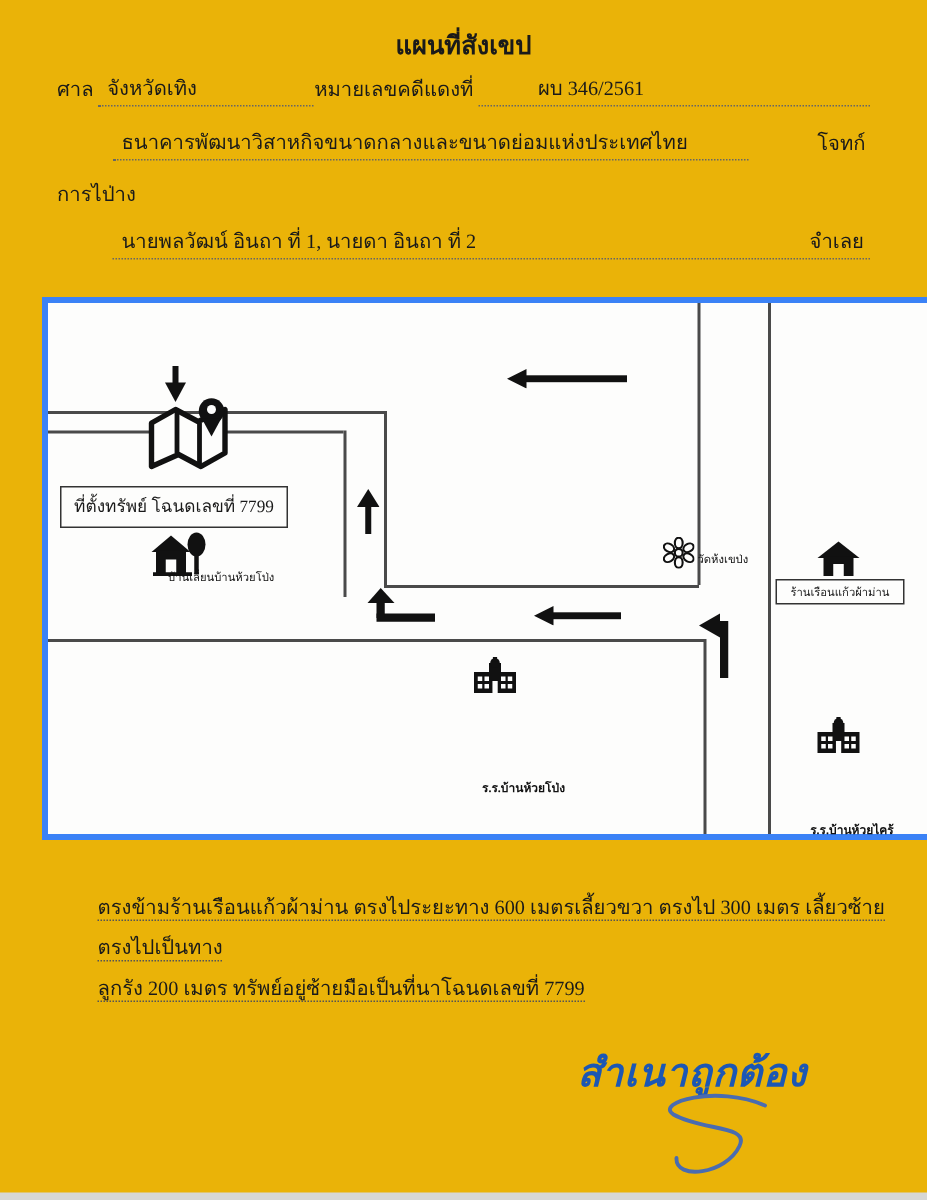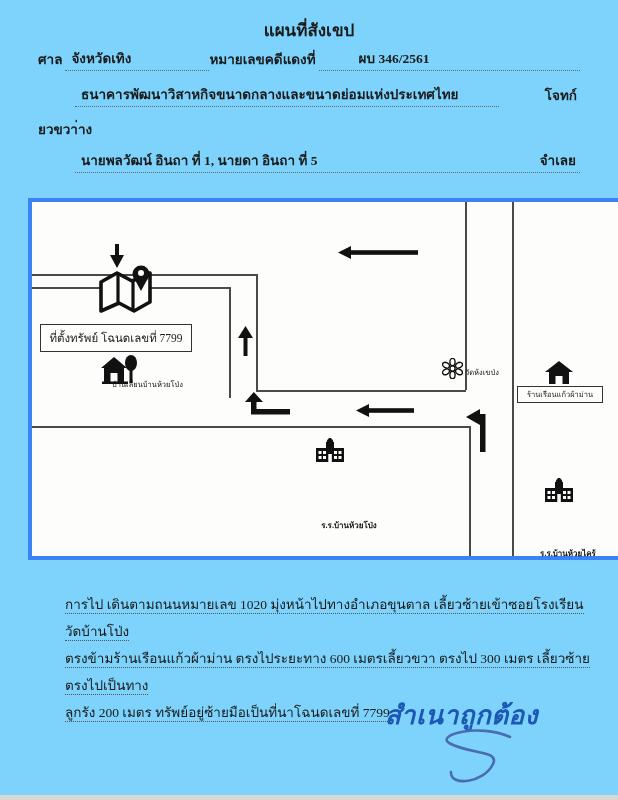--- a/index.html
+++ b/index.html
@@ -1,20 +1,20 @@
 <!DOCTYPE html>
 <html><head>
 <meta charset="utf-8">
 <style>
   html,body{margin:0;padding:0;background:#e8e8e8;}
-  .page{position:relative;width:618px;height:800px;background:#7dd3fc;
+  .page{position:relative;width:618px;height:800px;background:#eab308;
         font-family:"Liberation Serif","DejaVu Serif",serif;color:#1a1a1a;overflow:hidden;}
   .abs{position:absolute;}
   .title{top:16px;left:0;width:100%;text-align:center;font-size:17px;font-weight:bold;}
-  .form-row{display:flex;align-items:flex-end;font-size:13.5px;height:21px;white-space:nowrap;font-weight:bold;}
+  .form-row{display:flex;align-items:flex-end;font-size:13.5px;height:21px;white-space:nowrap;}
   .lbl{padding:0 3px 1px 0;}
   .dot{border-bottom:1.3px dotted #666;padding:0 4px 1px 6px;overflow:hidden;}
   .grow{flex:1 1 auto;}
   .map-box{left:28px;top:198px;width:566px;height:354px;border:4px solid #3b82f6;background:#fdfdfc;padding-left:36px;}
   .road{position:absolute;background:#4a4a4a;}
   .maplabel{position:absolute;font-size:7.5px;white-space:nowrap;color:#111;}
   .boxlabel{position:absolute;border:1.4px solid #333;text-align:center;background:#fdfdfc;}
   .prop-label{left:8px;top:122px;width:150px;height:26px;line-height:26px;font-size:11.5px;}
   .shop-label{left:485px;top:184px;width:84px;height:15px;line-height:15px;font-size:7.5px;border-width:1px;}
   .center8{position:absolute;font-size:8px;font-weight:bold;text-align:center;white-space:nowrap;color:#111;margin-top:33px;}
@@ -38,26 +38,26 @@
     <span class="lbl">หมายเลขคดีแดงที่</span>
     <span class="dot grow" style="padding-left:40px;">ผบ 346/2561</span>
   </div>
 
   <div class="abs form-row" style="left:75px;top:86px;width:505px;gap:40px;">
     <span class="dot grow">ธนาคารพัฒนาวิสาหกิจขนาดกลางและขนาดย่อมแห่งประเทศไทย</span>
     <span class="lbl" style="padding-left:6px;text-align:center;">โจทก์</span>
   </div>
 
   <div class="abs form-row" style="left:38px;top:120px;">
-    <span class="lbl">ยวขวา่าง</span>
+    <span class="lbl">การไป่าง</span>
   </div>
 
   <div class="abs form-row" style="left:75px;top:152px;width:505px;">
     <span class="dot grow" style="display:flex;justify-content:space-between;">
-      <span>นายพลวัฒน์ อินถา ที่ 1,  นายดา อินถา ที่ 5</span>
+      <span>นายพลวัฒน์ อินถา ที่ 1,  นายดา อินถา ที่ 2</span>
       <span>จำเลย</span>
     </span>
   </div>
 
   <div class="abs map-box">
 
     <div class="road" style="left:0;top:72px;width:224px;height:1.5px;"></div>
     <div class="road" style="left:224px;top:72px;width:1.5px;height:116px;"></div>
     <div class="road" style="left:0;top:85px;width:197px;height:1.5px;"></div>
     <div class="road" style="left:197px;top:85px;width:1.5px;height:111px;"></div>
@@ -166,21 +166,20 @@
       <rect x="19" y="13" width="3" height="3" fill="#fdfdfc"></rect>
         <rect x="23.5" y="13" width="3" height="3" fill="#fdfdfc"></rect>
       <rect x="19" y="18" width="3" height="3" fill="#fdfdfc"></rect>
         <rect x="23.5" y="18" width="3" height="3" fill="#fdfdfc"></rect>
       <rect x="13.3" y="16" width="3.5" height="8" fill="#fdfdfc"></rect>
     </svg>
     <div class="center8" style="left:490px;top:312px;width:92px;">ร.ร.บ้านห้วยไคร้</div>
   </div>
 
   <div class="abs desc">
-    <div><span>การไป เดินตามถนนหมายเลข 1020 มุ่งหน้าไปทางอำเภอขุนตาล เลี้ยวซ้ายเข้าซอยโรงเรียนวัดบ้านโป่ง</span></div>
     <div><span>ตรงข้ามร้านเรือนแก้วผ้าม่าน ตรงไประยะทาง 600 เมตรเลี้ยวขวา ตรงไป 300 เมตร เลี้ยวซ้ายตรงไปเป็นทาง</span></div>
     <div><span>ลูกรัง 200 เมตร  ทรัพย์อยู่ซ้ายมือเป็นที่นาโฉนดเลขที่ 7799</span></div>
   </div>
 
   <div class="abs stamp">สำเนาถูกต้อง</div>
   <svg class="abs" style="left:420px;top:727px;" width="104" height="70" viewBox="0 0 104 70">
     <path d="M90,10 C58,-4 16,8 29,16 C48,27 80,23 73,37 C64,56 30,60 31,45" stroke="#4a6cb0" stroke-width="2.6" fill="none" stroke-linecap="round"></path>
   </svg>
 
   <div class="abs scan-edge"></div>

